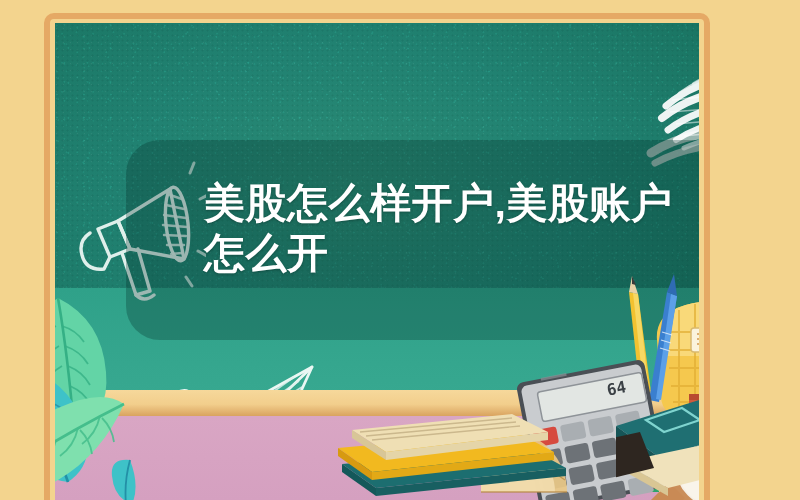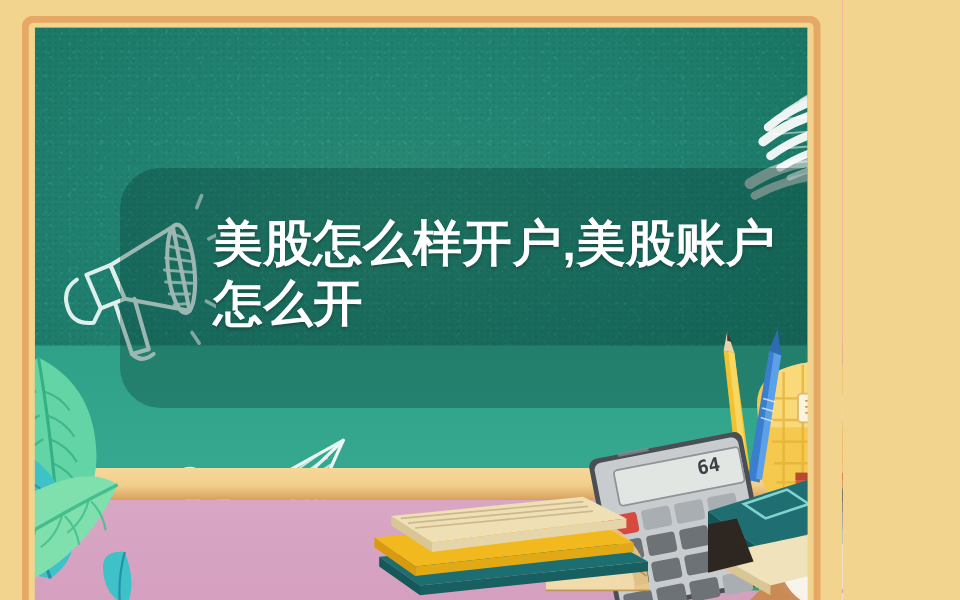--- a/index.html
+++ b/index.html
@@ -5,20 +5,21 @@
 <style>
   * { margin:0; padding:0; box-sizing:border-box; }
   html,body {
     width:800px; height:500px; overflow:hidden;
     font-family:"Liberation Sans","DejaVu Sans",sans-serif;
     background:#F3D48E;
   }
   #poster {
     position:relative; width:702px; height:500px; overflow:hidden;
     background:#d946ef;
+    margin-left:26px;
   }
 
   
   .frame-outer{
     position:absolute; left:0; top:0; width:800px; height:500px;
     background:#F3D48E; z-index:1;
   }
 
   
   .board{

